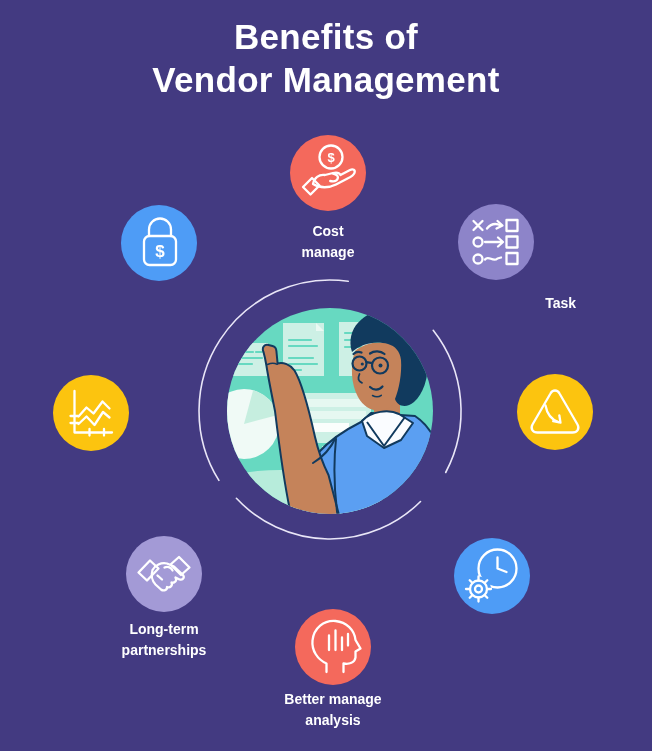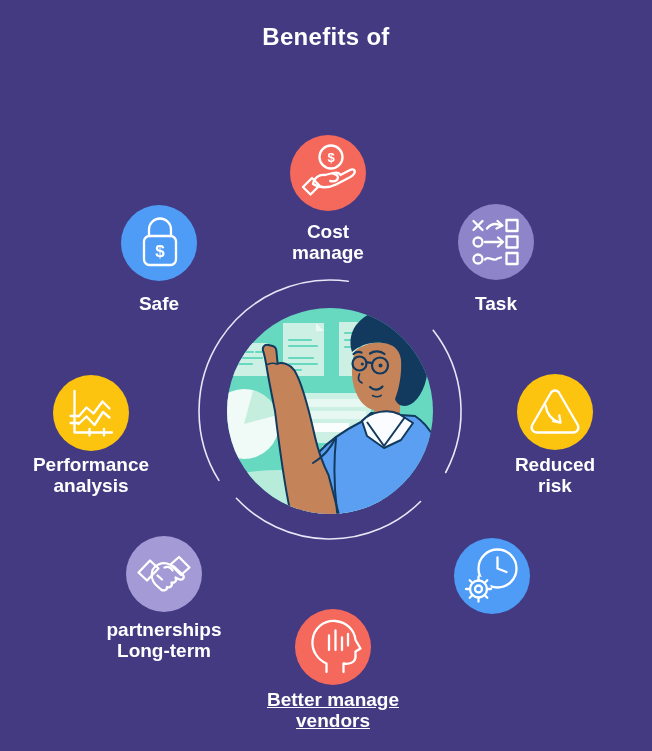--- a/index.html
+++ b/index.html
@@ -1,38 +1,39 @@
 <!DOCTYPE html>
 <html style="--c-background: #433A81; --c-title_text: #FFFFFF; --c-label_text: #FFFFFF; --c-icon_stroke: #FFFFFF; --c-coral: #F4695C; --c-blue: #4E9CF6; --c-violet: #8D84C9; --c-violet_light: #A39AD6; --c-yellow: #FCC40F; --c-teal: #67D9C1; --c-mint: #CDF0E5; --c-mint_deep: #B7ECDB; --c-paper: #F0FAF6; --c-navy: #113A5E; --c-skin: #C5835A; --c-shirt: #5B9FF2; --c-collar: #FAFCFF; --c-ring: #E9E6F7;"><head>
 <meta charset="utf-8">
 <style>
   html,body{margin:0;padding:0;}
   body{width:652px;height:751px;overflow:hidden;background:var(--c-background,#433A81);
        font-family:"Liberation Sans","DejaVu Sans",sans-serif;}
   .canvas{position:relative;width:652px;height:751px;background:var(--c-background,#433A81);}
   .title{position:absolute;top:15px;left:0;width:652px;text-align:center;
-         color:var(--c-title_text,#FFFFFF);font-size:24px;font-weight:bold;line-height:43px;letter-spacing:.3px;}
+         color:var(--c-title_text,#FFFFFF);font-size:35px;font-weight:bold;line-height:43px;letter-spacing:.3px;}
   .bcircle{position:absolute;width:76px;height:76px;border-radius:50%;
            display:flex;align-items:center;justify-content:center;}
   .bcircle svg{width:76px;height:76px;display:block;}
   .icon-stroke{stroke:var(--c-icon_stroke,#FFFFFF);stroke-width:2.3;fill:none;
                stroke-linecap:round;stroke-linejoin:round;}
   .icon-txt{fill:var(--c-icon_stroke,#FFFFFF);font-family:"Liberation Sans",sans-serif;
             font-weight:bold;text-anchor:middle;}
   .blabel{position:absolute;width:160px;text-align:center;color:var(--c-label_text,#FFFFFF);
-          font-size:19px;font-weight:bold;line-height:21px;}
+          font-size:14px;font-weight:bold;line-height:21px;}
   .center-illustration{position:absolute;left:175px;top:253px;width:310px;height:310px;}
 </style>
 </head>
 <body>
 
 <div class="canvas">
 
   <div class="title">
     <div>Benefits of</div>
+    <div>Vendor Management</div>
   </div>
 
   <div class="bcircle" style="left: 290px; top: 135px; background-color: rgb(244, 105, 92);">
     <svg viewBox="0 0 76 76">
       <g class="icon-stroke">
         <circle cx="41" cy="22" r="11.5"></circle>
         <path d="M13 52 l9 -9 7.5 7.5 -9 9 z"></path>
         <path d="M23 49 C24 43 29 39 35 40 l8 -2 c3.5 -0.8 6.5 0 7.5 2 l9.5 -5 c3 -1.5 5.5 0 4.5 2.8 c-0.8 2.2 -3.5 4 -7 5.7 L46 49.5 C39 53 30 53.5 23 49 Z"></path>
         <path d="M43 38.5 c4 0.8 5.5 3 4.7 5.2 c-0.8 2.2 -4 3 -7.5 2.3"></path>
       </g>
@@ -54,64 +55,55 @@
         <circle cx="20" cy="38" r="4.5"></circle>
         <path d="M27 38 h16"></path>
         <path d="M40 33.5 L45 38 L40 42.5"></path>
         <rect x="48.5" y="32.5" width="11" height="11"></rect>
         <circle cx="20" cy="55" r="4.5"></circle>
         <path d="M27 55.5 c3.5 -5 8 3.5 12.5 -1 l3.5 -1"></path>
         <rect x="48.5" y="49" width="11" height="11"></rect>
       </g>
     </svg>
   </div>
-  <div class="blabel" style="left:416px;top:293px;">
+  <div class="blabel" style="left:416px;top:293px;text-align:right;">
     <div>Task</div>
   </div>
 
   <div class="bcircle" style="left: 121px; top: 205px; background-color: rgb(78, 156, 246);">
     <svg viewBox="0 0 76 76">
       <g class="icon-stroke">
         <path d="M28 31 v-6.5 a11 11 0 0 1 22 0 V31"></path>
         <rect x="23" y="31" width="32" height="29" rx="5.5"></rect>
       </g>
       <text x="39" y="51.5" class="icon-txt" font-size="17" font-weight="normal">$</text>
     </svg>
   </div>
   <div class="blabel" style="left:79px;top:293px;">
-    <div>Safe</div>
   </div>
 
   <div class="bcircle" style="left: 53px; top: 375px; background-color: rgb(252, 196, 15);">
     <svg viewBox="0 0 76 76">
       <g class="icon-stroke">
         <path d="M21.5 16 V57.5 H59"></path>
         <path d="M17.5 41 h7.5 M17.5 48 h7.5 M36.5 54 v6.5 M51 54 v6.5"></path>
         <path d="M25.5 41.5 L33.5 32.5 L40.5 38.5 L49.5 26.5 L56.5 33.5"></path>
         <path d="M25.5 49 L33.5 41.5 L41.5 50 L50 37 L56.5 42.5"></path>
       </g>
     </svg>
   </div>
-  <div class="blabel" style="left:11px;top:454px;">
-    <div>Performance</div>
-    <div>analysis</div>
-  </div>
 
   <div class="bcircle" style="left: 517px; top: 374px; background-color: rgb(252, 196, 15);">
     <svg viewBox="0 0 76 76">
       <g class="icon-stroke">
         <path d="M33.5 19.5 C35.5 15.5 40.5 15.5 42.5 19.5 L60.5 50.5 C62.8 54.7 60.3 58.5 55.5 58.5 H20.5 C15.7 58.5 13.2 54.7 15.5 50.5 Z"></path>
         <path d="M28.5 31.5 C30 40 34 45.5 41.5 48"></path>
         <path d="M42.3 41.3 L43.5 48.7 L36.2 47.2"></path>
       </g>
     </svg>
-  </div>
-  <div class="blabel" style="left:475px;top:454px;">
-    <div>Reduced</div>
-    <div>risk</div>
   </div>
 
   <div class="bcircle" style="left: 454px; top: 538px; background-color: rgb(78, 156, 246);">
     <svg viewBox="0 0 76 76">
       <g class="icon-stroke">
         <circle cx="43.5" cy="30.5" r="19"></circle>
         <path d="M43.5 30.5 V19.5 M43.5 30.5 L52.5 34"></path>
       </g>
       <circle cx="24.5" cy="51" r="12.5" fill="var(--c-blue,#4E9CF6)"></circle>
       <g class="icon-stroke">
@@ -129,35 +121,35 @@
       <g class="icon-stroke">
         <path d="M12.5 36.5 L24 24.5 L32.5 32.5 L21 44.5 Z"></path>
         <path d="M63.5 31.5 L53 21 L44.5 28.5 L55 39 Z"></path>
         <path d="M26.5 34 C29 29.5 35 26 41 27.5 L48 30.5 L56.5 38.5 C59 41 57.5 44.5 53.5 43.5 L49.5 41.5 C51.5 44.5 48.5 47.5 45.5 46.5 C47 49.5 44 52.5 41 51 C41.5 54 37.5 55.5 35 53.5 L29.5 48.5 C26 45 25 39 26.5 34 Z"></path>
         <path d="M38.5 31.5 C42 30 45.5 31.5 46.5 34.5"></path>
         <path d="M31.5 39.5 l4.5 4"></path>
       </g>
     </svg>
   </div>
   <div class="blabel" style="left:84px;top:619px;">
+    <div>Long-term</div>
     <div>partnerships</div>
-    <div>Long-term</div>
   </div>
 
   <div class="bcircle" style="left: 295px; top: 609px; background-color: rgb(244, 105, 92);">
     <svg viewBox="0 0 76 76">
       <g class="icon-stroke">
         <path d="M31.5 63 V54.5 C22.5 50.5 16.5 41.5 17.5 31.5 C18.8 19 29 11 40.5 12 C51.5 13 59.5 21 60.5 31 L65.5 39.5 L60.5 42.5 V48.5 C59.5 53.5 54.5 55.5 48.5 54.5 V63"></path>
         <path d="M34 26.5 V41 M40.5 21.5 V41 M47 28.5 V41 M53 25 V36.5"></path>
       </g>
     </svg>
   </div>
-  <div class="blabel" style="left:253px;top:689px;text-decoration:underline;">
+  <div class="blabel" style="left:253px;top:689px;">
     <div>Better manage</div>
-    <div>vendors</div>
+    <div>analysis</div>
   </div>
 
   <svg class="center-illustration" viewBox="0 0 310 310">
     <defs>
       <clipPath id="cclip">
           <circle cx="155" cy="158" r="103"></circle>
         </clipPath>
     </defs>
 
     <g fill="none" stroke="var(--c-ring,#E9E6F7)" stroke-width="1.6" stroke-linecap="round">

